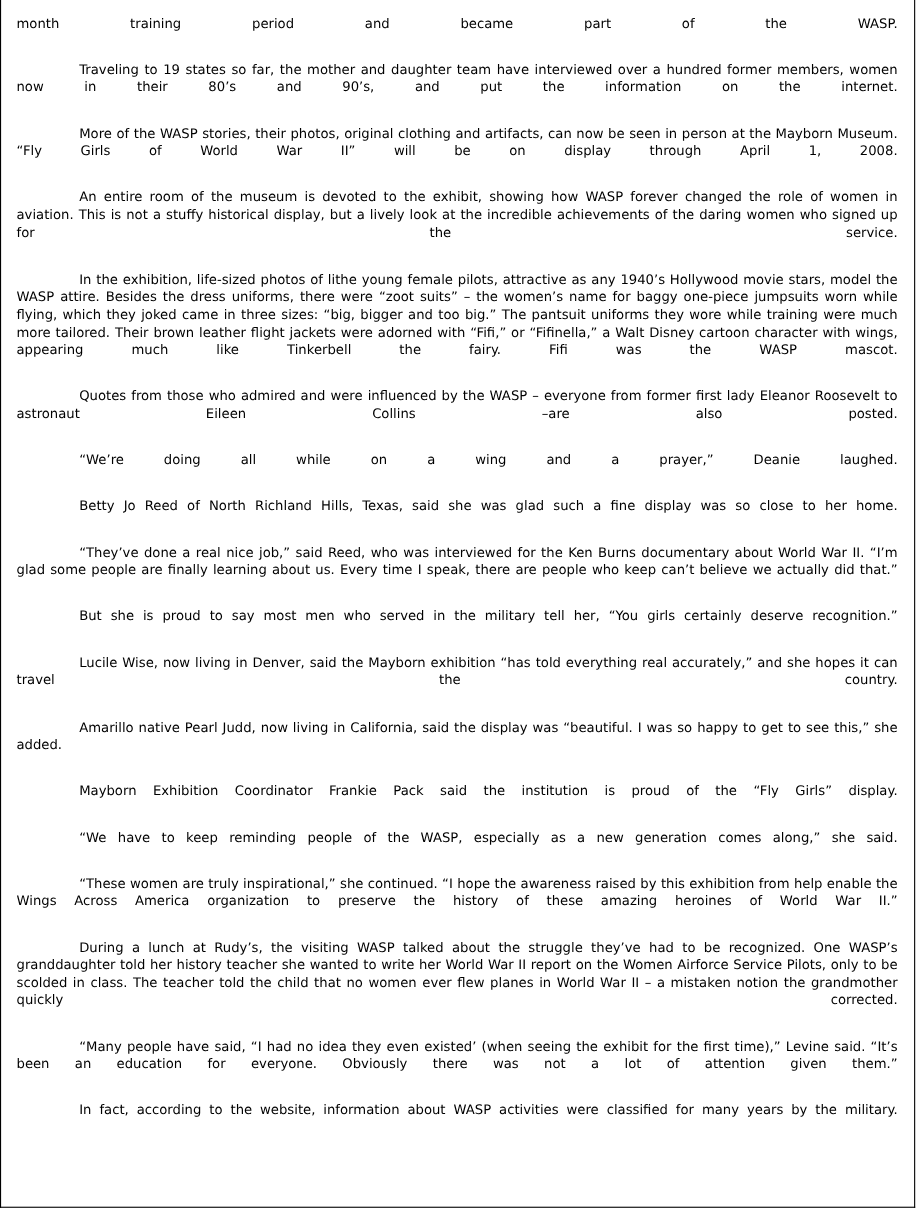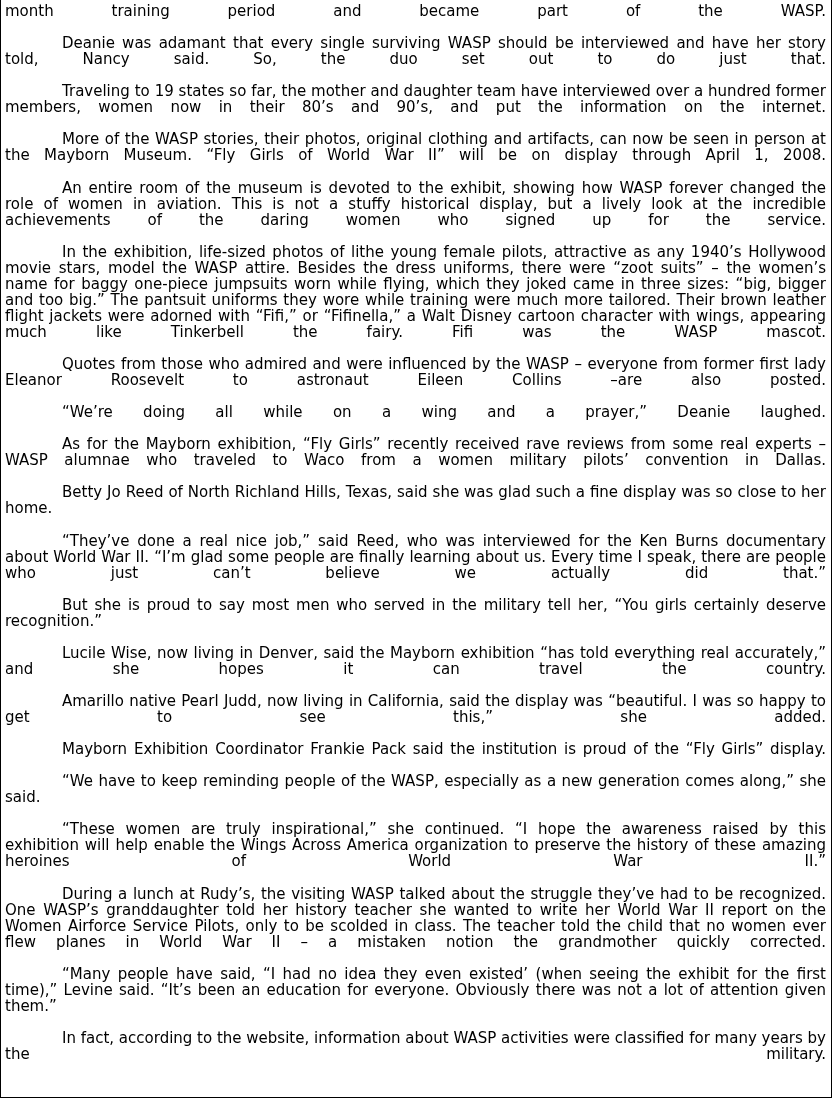--- a/index.html
+++ b/index.html
@@ -33,23 +33,23 @@
   }
   .doc-body {
     position: absolute;
     left: 0px;
     top: 0px;
     width: 833px;
     box-sizing: border-box;
     padding: 3px 7px 0 5px;
   }
   p.para {
-    margin: 0;
+    margin: 10px;
     padding: 0;
-    font-size: 15px;
+    font-size: 12px;
     line-height: 16.05px;
     color: #000000;
     text-align: justify;
     text-indent: 57px;
     word-spacing: 0px;
     -webkit-font-smoothing: none;
   }
   p.para.no-indent {
     text-indent: 0;
   }
@@ -60,34 +60,32 @@
     width: 100%;
   }
 </style>
 </head>
 <body>
 
 <div class="page">
   <div class="page-frame"></div>
   <div class="doc-body">
     <p class="para no-indent">month training period and became part of the WASP.</p>
-    <p class="para">Deanie was adamant that every single surviving WASP should be interviewed and have her story told, Nancy said. So, the duo set out to do just that.</p>
     <p class="para">Traveling to 19 states so far, the mother and daughter team have interviewed over a hundred former members, women now in their 80’s and 90’s, and put the information on the internet.</p>
     <p class="para">More of the WASP stories, their photos, original clothing and artifacts, can now be seen in person at the Mayborn Museum. “Fly Girls of World War II” will be on display through April 1, 2008.</p>
     <p class="para">An entire room of the museum is devoted to the exhibit, showing how WASP forever changed the role of women in aviation. This is not a stuffy historical display, but a lively look at the incredible achievements of the daring women who signed up for the service.</p>
     <p class="para">In the exhibition, life-sized photos of lithe young female pilots, attractive as any 1940’s Hollywood movie stars, model the WASP attire. Besides the dress uniforms, there were “zoot suits” – the women’s name for baggy one-piece jumpsuits worn while flying, which they joked came in three sizes: “big, bigger and too big.”  The pantsuit uniforms they wore while training were much more tailored. Their brown leather flight jackets were adorned with “Fifi,” or “Fifinella,” a Walt Disney cartoon character with wings, appearing much like Tinkerbell the fairy. Fifi was the WASP mascot.</p>
     <p class="para">Quotes from those who admired and were influenced by the WASP – everyone from former first lady Eleanor Roosevelt to astronaut Eileen Collins –are also posted.</p>
     <p class="para">“We’re doing all while on a wing and a prayer,” Deanie laughed.</p>
-    <p class="para">As for the Mayborn exhibition, “Fly Girls” recently received rave reviews from some real experts – WASP alumnae who traveled to Waco from a women military pilots’ convention in Dallas.</p>
     <p class="para">Betty Jo Reed of North Richland Hills, Texas, said she was glad such a fine display was so close to her home.</p>
-    <p class="para">“They’ve done a real nice job,” said Reed, who was interviewed for the Ken Burns documentary about World War II. “I’m glad some people are finally learning about us. Every time I speak, there are people who just can’t believe we actually did that.”</p>
+    <p class="para">“They’ve done a real nice job,” said Reed, who was interviewed for the Ken Burns documentary about World War II. “I’m glad some people are finally learning about us. Every time I speak, there are people who keep can’t believe we actually did that.”</p>
     <p class="para">But she is proud to say most men who served in the military tell her, “You girls certainly deserve recognition.”</p>
     <p class="para">Lucile Wise, now living in Denver, said the Mayborn exhibition “has told everything real accurately,” and she hopes it can travel the country.</p>
     <p class="para">Amarillo native Pearl Judd, now living in California, said the display was “beautiful.  I was so happy to get to see this,” she added.</p>
     <p class="para">Mayborn Exhibition Coordinator Frankie Pack said the institution is proud of the “Fly Girls” display.</p>
     <p class="para">“We have to keep reminding people of the WASP, especially as a new generation comes along,” she said.</p>
-    <p class="para">“These women are truly inspirational,” she continued. “I hope the awareness raised by this exhibition will help enable the Wings Across America organization to preserve the history of these amazing heroines of World War II.”</p>
+    <p class="para">“These women are truly inspirational,” she continued. “I hope the awareness raised by this exhibition from help enable the Wings Across America organization to preserve the history of these amazing heroines of World War II.”</p>
     <p class="para">During a lunch at Rudy’s, the visiting WASP talked about the struggle they’ve had to be recognized.  One WASP’s granddaughter told her history teacher she wanted to write her World War II report on the Women Airforce Service Pilots, only to be scolded in class. The teacher told the child that no women ever flew planes in World War II – a mistaken notion the grandmother quickly corrected.</p>
     <p class="para">“Many people have said, “I had no idea they even existed’ (when seeing the exhibit for the first time),” Levine said. “It’s been an education for everyone. Obviously there was not a lot of attention given them.”</p>
     <p class="para">In fact, according to the website, information about WASP activities were classified for many years by the military.</p>
 
   </div>
 </div>
 
 </body></html>

